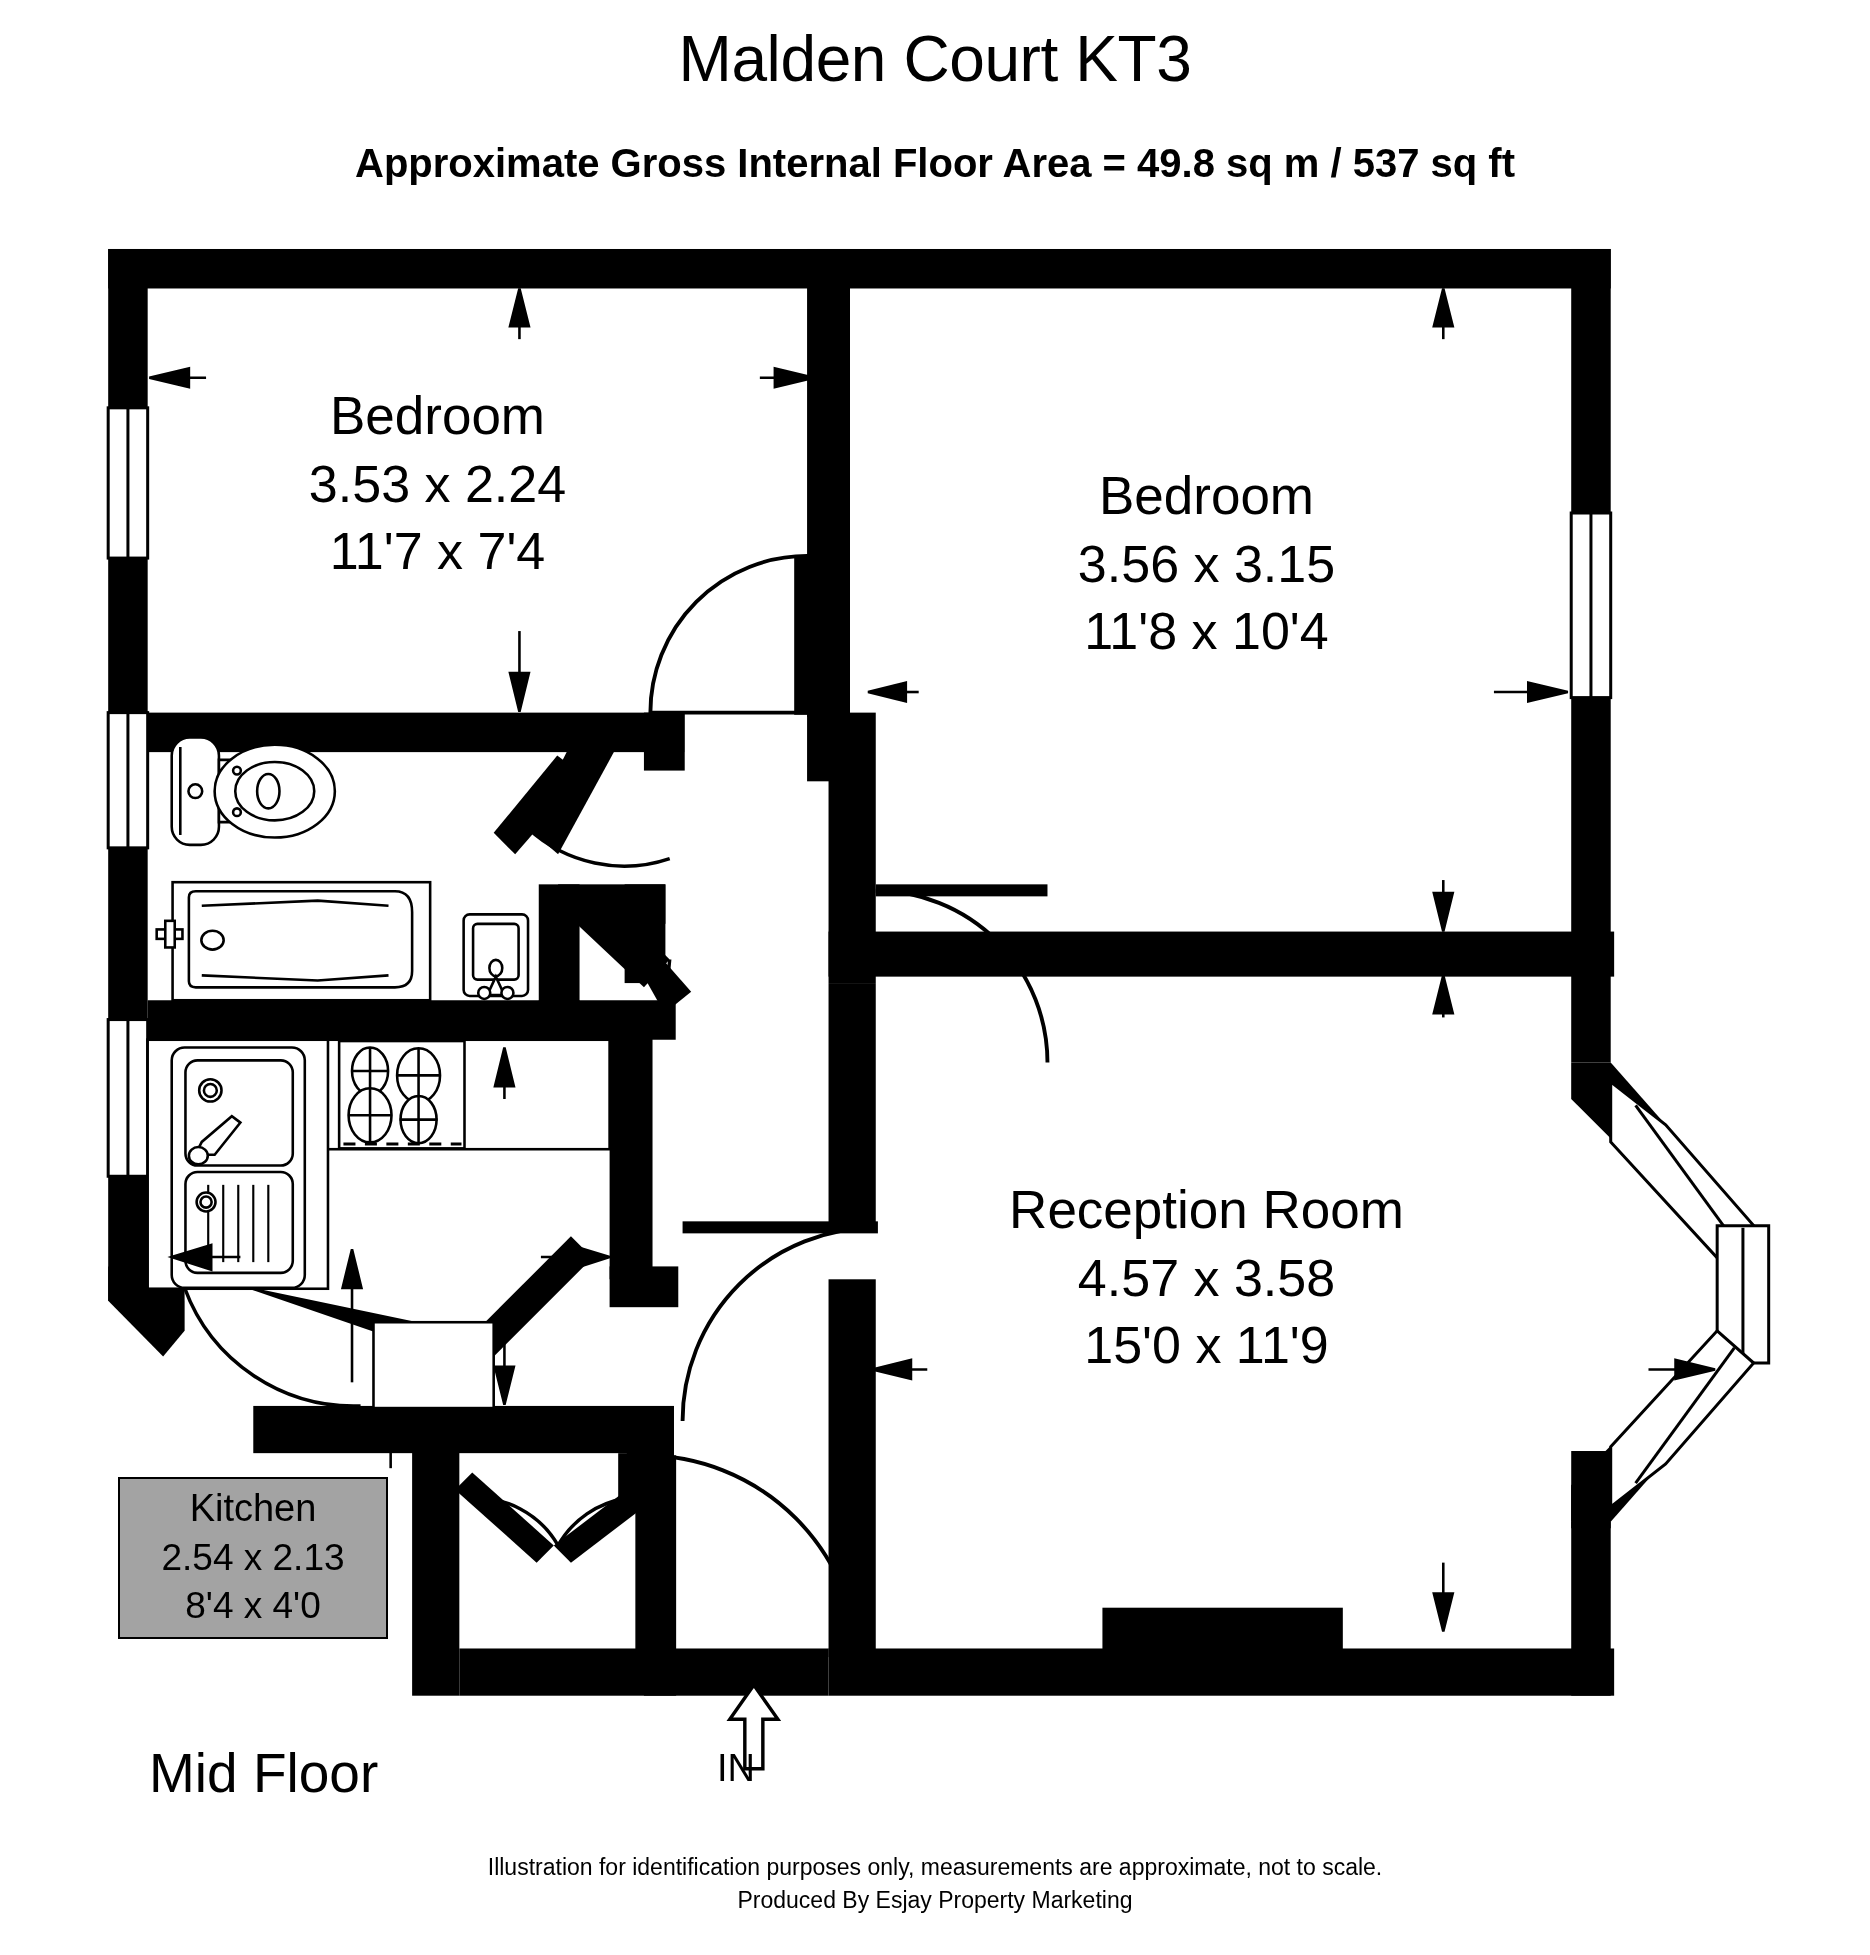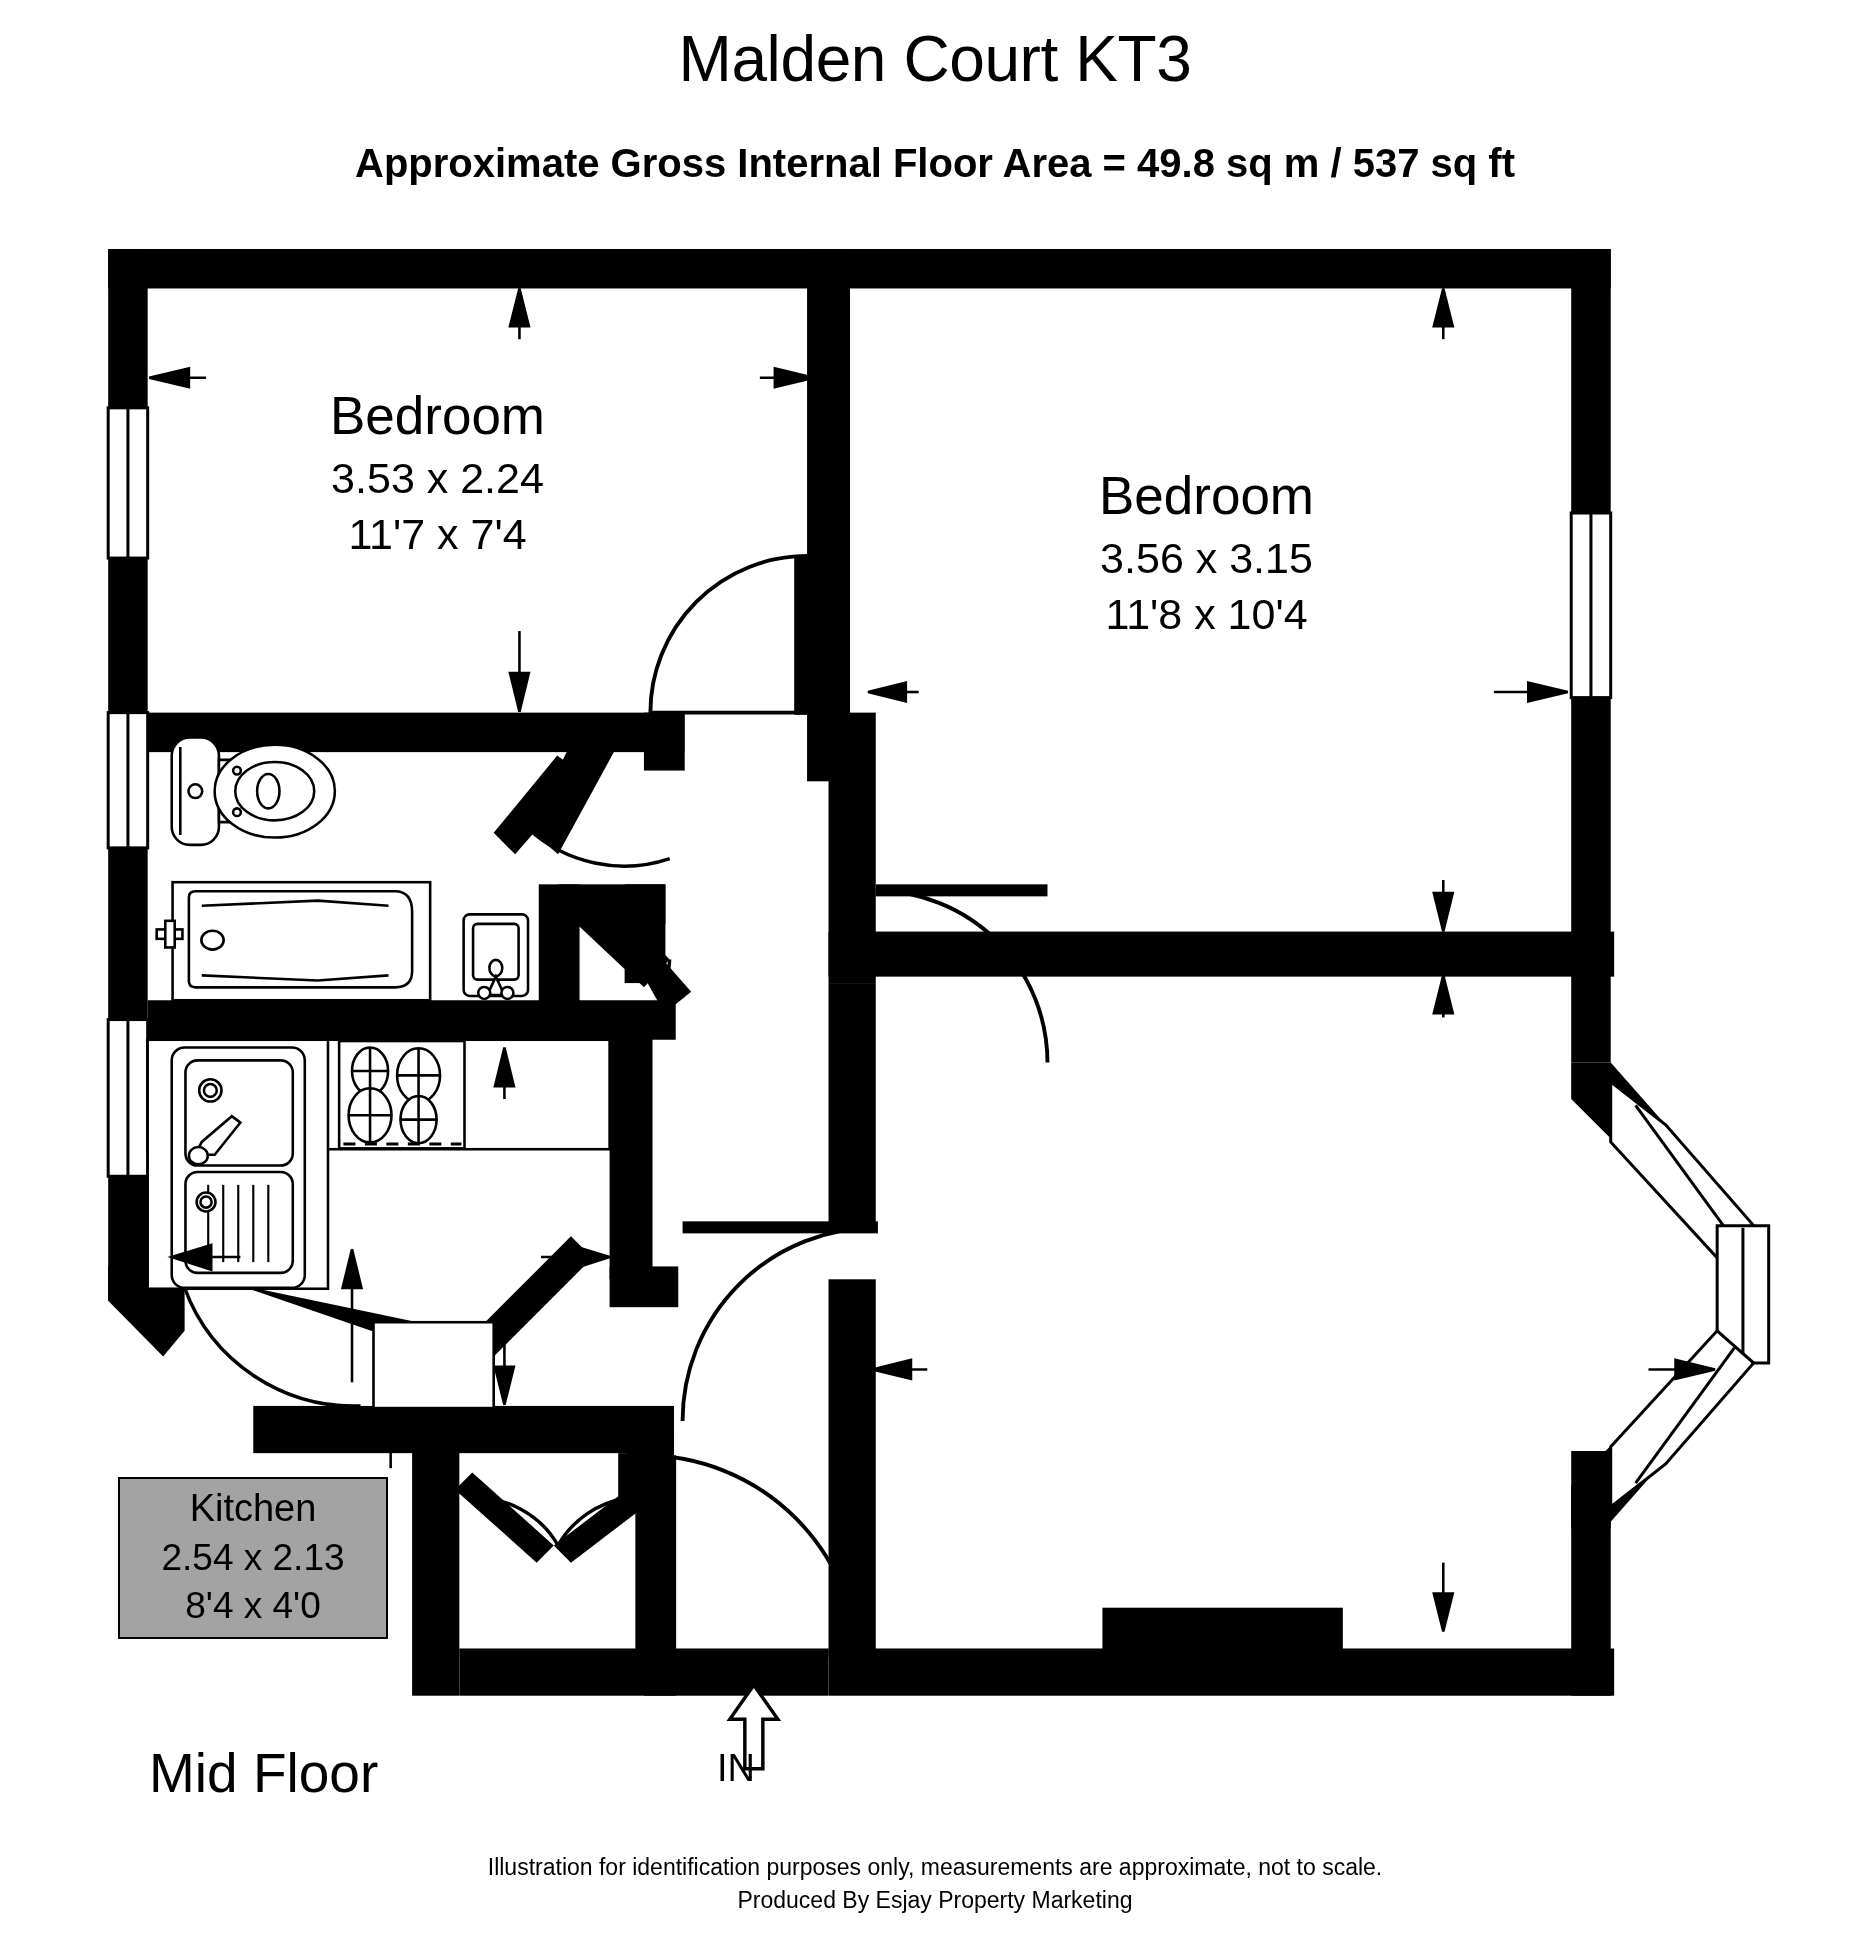--- a/index.html
+++ b/index.html
@@ -75,21 +75,21 @@
   }
   
   .room-label {
     position: absolute;
     text-align: center;
     color: #000;
     line-height: 1.30;
     white-space: nowrap;
   }
   .room-label .rname { font-size: 53px; display:block; }
-  .room-label .rdim  { font-size: 43px; display:block; }
+  .room-label .rdim  { font-size: 52px; display:block; }
 
   #lbl-bed1 { left: 223px; top: 382px; width: 429px; }
   #lbl-bed2 { left: 979px; top: 462px; width: 455px; }
   #lbl-recep { left: 966px; top: 1176px; width: 481px; }
 
   #lbl-kitchen {
     left: 118px; top: 1477px;
     width: 270px;
     border: 2.1px solid #000;
     background: #a3a3a3;
@@ -384,20 +384,25 @@
     <span class="rdim">3.53 x 2.24</span>
     <span class="rdim">11'7 x 7'4</span>
   </div>
 
   <div class="room-label" id="lbl-bed2">
     <span class="rname">Bedroom</span>
     <span class="rdim">3.56 x 3.15</span>
     <span class="rdim">11'8 x 10'4</span>
   </div>
 
+  <div class="room-label" id="lbl-recep">
+    <span class="rname">Reception Room</span>
+    <span class="rdim">4.57 x 3.58</span>
+    <span class="rdim">15'0 x 11'9</span>
+  </div>
 
   <div class="room-label" id="lbl-kitchen">
     <span class="rname">Kitchen</span>
     <span class="rdim">2.54 x 2.13</span>
     <span class="rdim">8'4 x 4'0</span>
   </div>
 
   <div class="floor-label">Mid Floor</div>
 
   <div class="in-label">IN</div>

